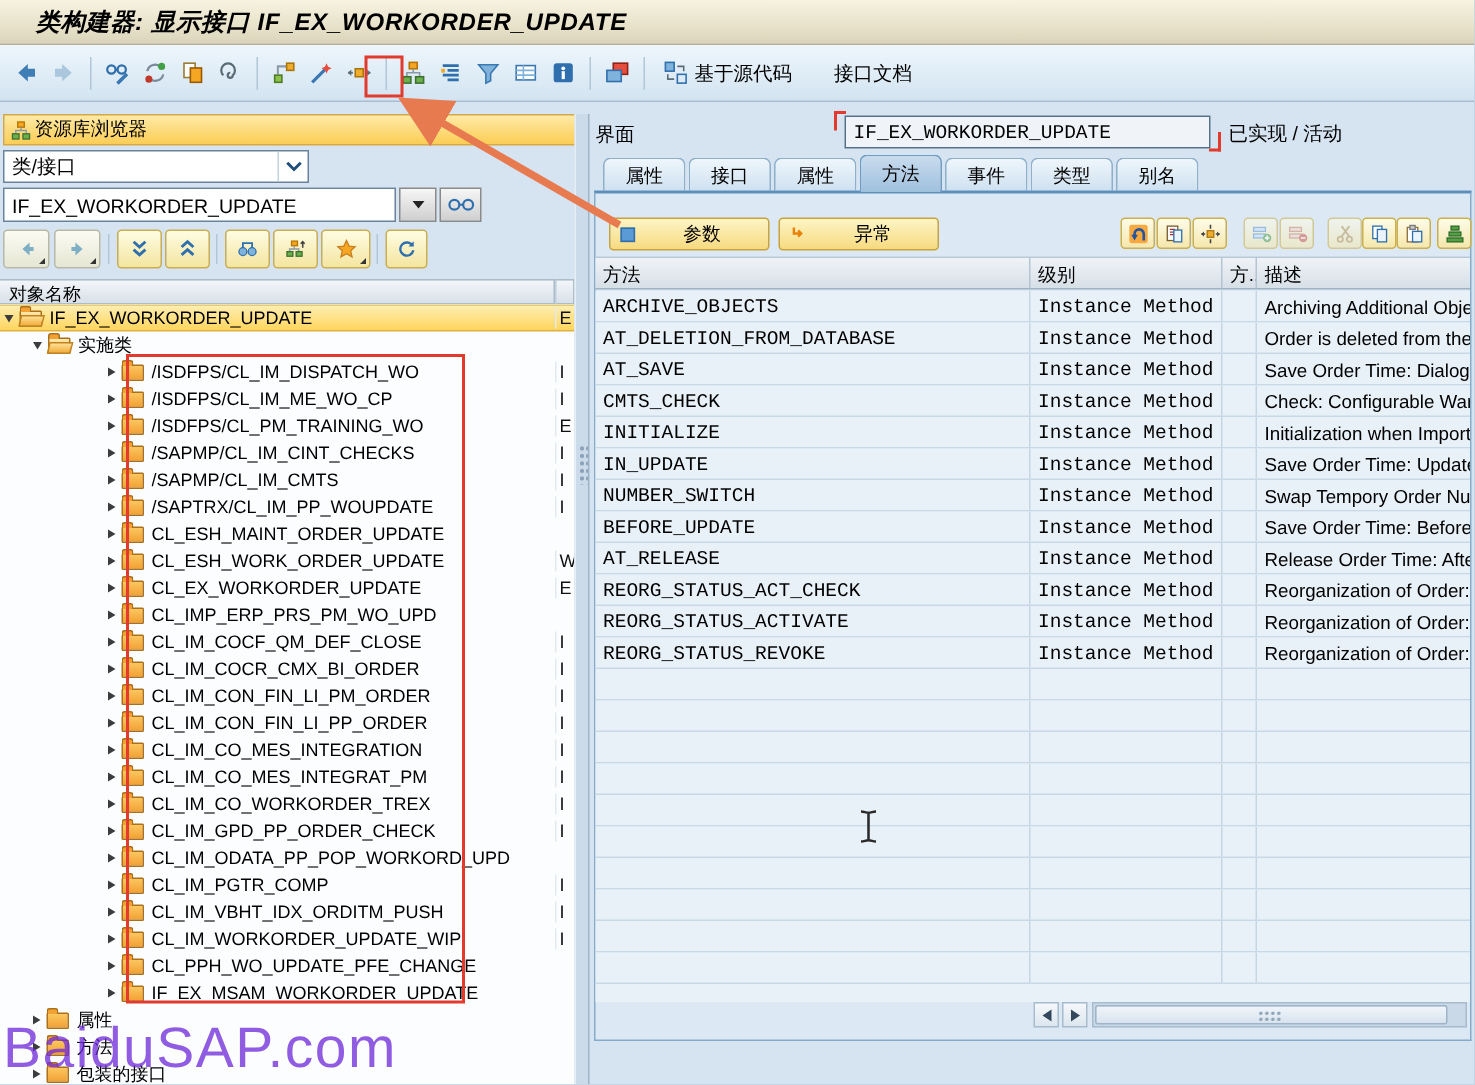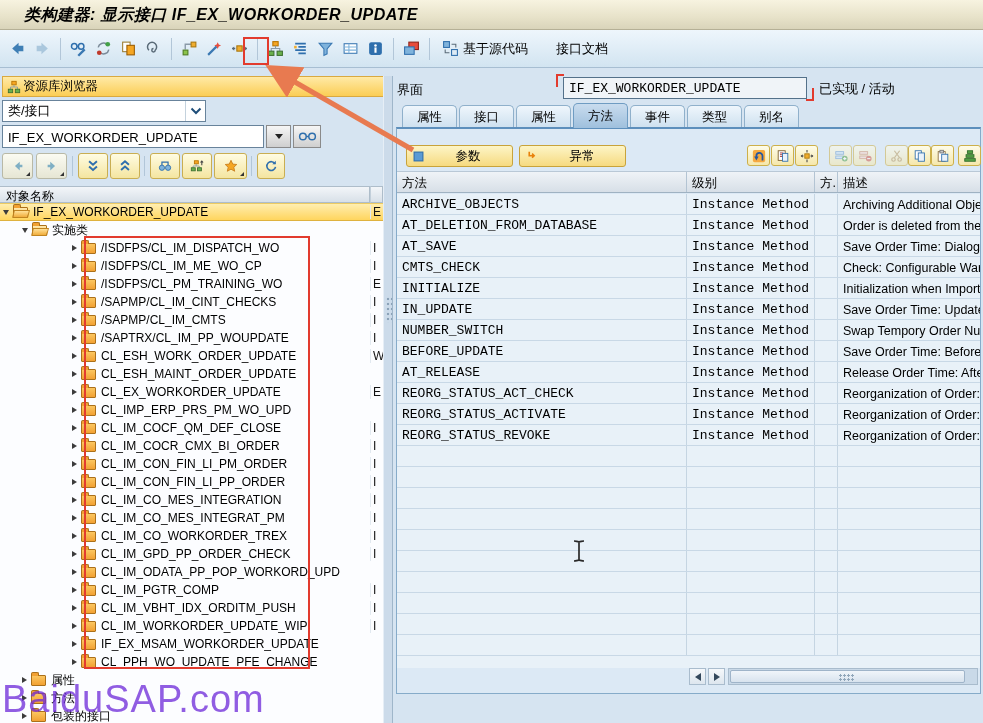--- a/index.html
+++ b/index.html
@@ -381,34 +381,34 @@
         <div class="trow ind2">
           <span class="exp closed"></span>
           <span class="folder"></span>
           <span class="tlabel">/SAPTRX/CL_IM_PP_WOUPDATE</span>
           <span class="tclip">I</span>
         </div>
 
         <div class="trow ind2">
           <span class="exp closed"></span>
           <span class="folder"></span>
+          <span class="tlabel">CL_ESH_MAINT_ORDER_UPDATE</span>
+          <span class="tclip"></span>
+        </div>
+
+        <div class="trow ind2">
+          <span class="exp closed"></span>
+          <span class="folder"></span>
           <span class="tlabel">CL_ESH_WORK_ORDER_UPDATE</span>
           <span class="tclip">W</span>
         </div>
 
         <div class="trow ind2">
           <span class="exp closed"></span>
           <span class="folder"></span>
-          <span class="tlabel">CL_ESH_MAINT_ORDER_UPDATE</span>
-          <span class="tclip"></span>
-        </div>
-
-        <div class="trow ind2">
-          <span class="exp closed"></span>
-          <span class="folder"></span>
           <span class="tlabel">CL_EX_WORKORDER_UPDATE</span>
           <span class="tclip">E</span>
         </div>
 
         <div class="trow ind2">
           <span class="exp closed"></span>
           <span class="folder"></span>
           <span class="tlabel">CL_IMP_ERP_PRS_PM_WO_UPD</span>
           <span class="tclip"></span>
         </div>
@@ -493,28 +493,28 @@
         <div class="trow ind2">
           <span class="exp closed"></span>
           <span class="folder"></span>
           <span class="tlabel">CL_IM_WORKORDER_UPDATE_WIP</span>
           <span class="tclip">I</span>
         </div>
 
         <div class="trow ind2">
           <span class="exp closed"></span>
           <span class="folder"></span>
+          <span class="tlabel">CL_PPH_WO_UPDATE_PFE_CHANGE</span>
+          <span class="tclip"></span>
+        </div>
+
+        <div class="trow ind2">
+          <span class="exp closed"></span>
+          <span class="folder"></span>
           <span class="tlabel">IF_EX_MSAM_WORKORDER_UPDATE</span>
-          <span class="tclip"></span>
-        </div>
-
-        <div class="trow ind2">
-          <span class="exp closed"></span>
-          <span class="folder"></span>
-          <span class="tlabel">CL_PPH_WO_UPDATE_PFE_CHANGE</span>
           <span class="tclip"></span>
         </div>
       </div>
     <div>
 
         <div class="trow ind1">
           <span class="exp closed"></span>
           <span class="folder"></span>
           <span class="tlabel">属性</span>
         </div>

